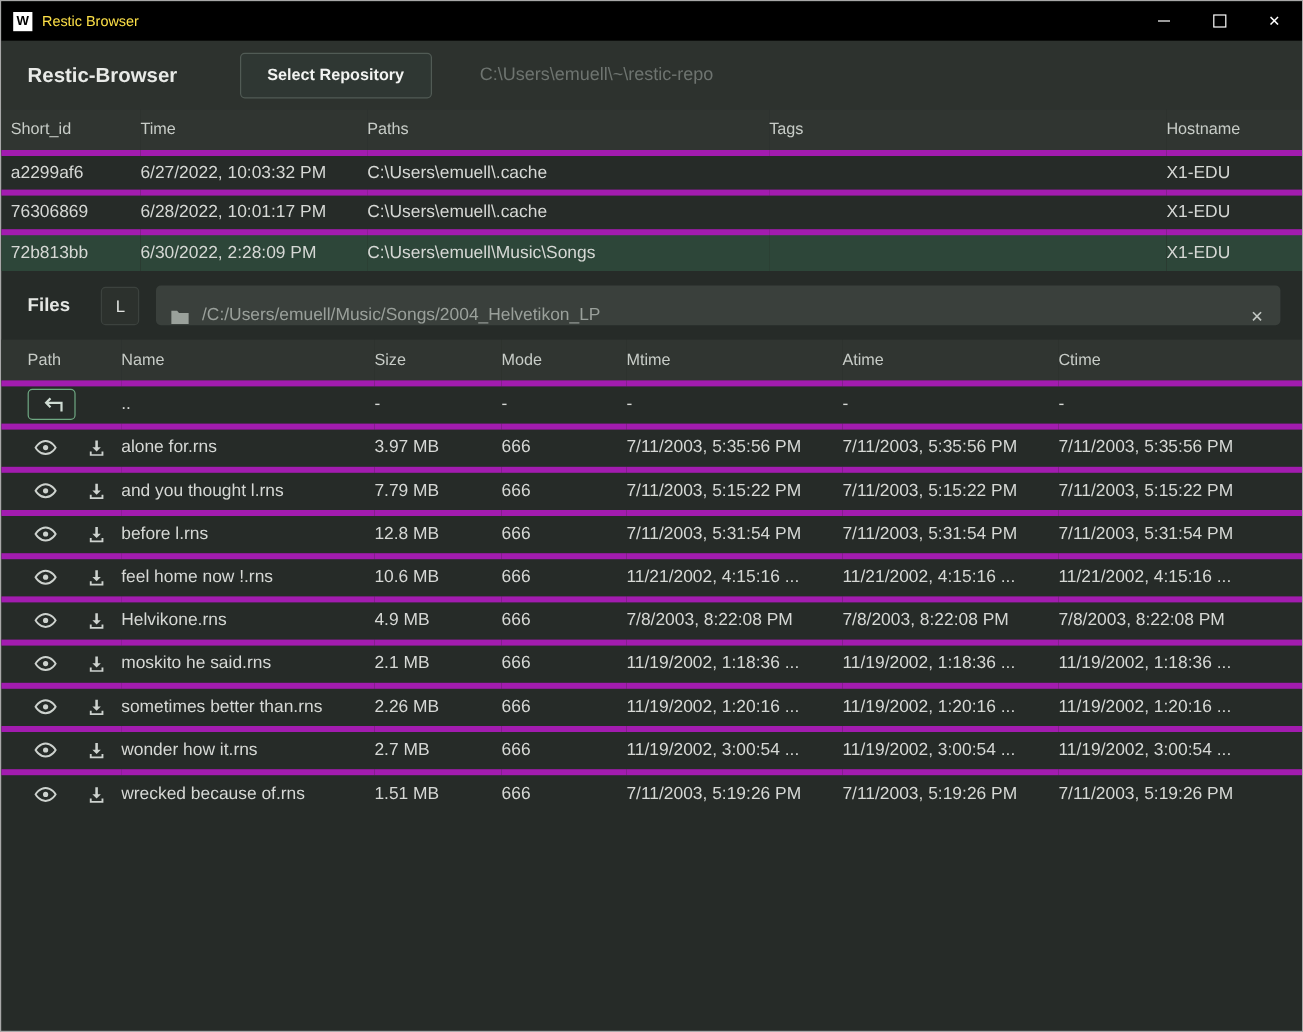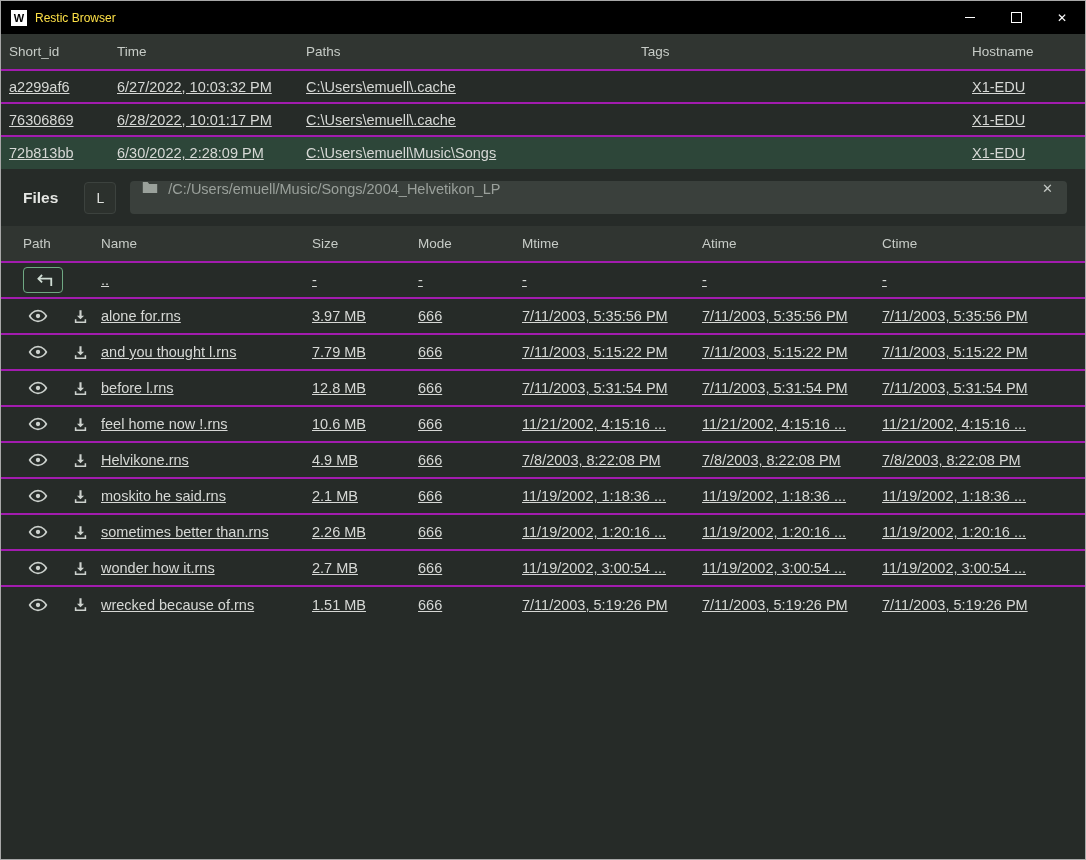--- a/index.html
+++ b/index.html
@@ -45,41 +45,41 @@
   
   .section-heading{
     padding:20px 22px 14px;font-size:15.5px;font-weight:700;color:#e4e6e3;
   }
   
   table{border-collapse:collapse;table-layout:fixed;width:1086px;}
   thead tr{background:#303531;height:36px;}
   th{font-weight:400;font-size:13.5px;color:#c7ccc7;text-align:left;padding:0;}
   td{font-size:14.5px;color:#d6d8d5;padding:0;white-space:nowrap;overflow:hidden;}
   th:first-child,td:first-child{padding-left:8px;}
-  tbody tr{height:33px;border-top:2px solid #a21caf;text-decoration:underline;}
+  tbody tr{height:33px;border-top:5px solid #a21caf;}
   tbody tr.selected{background:#2d4639;}
   
   .files-table tbody tr{height:36px;}
   .files-table td:first-child,.files-table th:first-child{padding-left:0;}
   .files-table th:first-child{padding-left:22px;}
   
   .files-bar{
     display:flex;align-items:center;
     padding:12px 18px 12px 22px;
   }
   .files-heading{font-size:15.5px;font-weight:700;color:#e4e6e3;margin-right:26px;}
   .list-btn{
     width:32px;height:32px;border-radius:4px;margin-right:14px;
     background:#2c312d;border:1px solid #3c423e;color:#dfe1de;
     font-size:14px;font-family:inherit;display:flex;align-items:center;justify-content:center;
     cursor:pointer;
   }
   .path-input{
     flex:1;height:33px;background:#3a403c;border-radius:4px;
-    display:flex;align-items:flex-start;padding:0 12px;gap:10px;cursor:text;
+    display:flex;align-items:flex-end;padding:0 12px;gap:10px;cursor:text;
   }
   .path-text{color:#9aa09b;font-size:14.5px;flex:1;white-space:nowrap;overflow:hidden;}
   .clear-btn{color:#c3c8c4;font-size:13px;cursor:pointer;padding:0 2px;}
   
   .cell-actions{display:flex;align-items:center;padding-left:22px;gap:12px;}
   .icon-btn{
     width:30px;height:26px;display:flex;align-items:center;justify-content:center;
     background:transparent;border:none;cursor:pointer;padding:0;
   }
   .up-btn{
@@ -101,20 +101,25 @@
         <span class="min-bar"></span>
       </div>
     <div class="win-btn">
         <span class="max-box"></span>
       </div>
     <div class="win-btn">
         <span>✕</span>
       </div>
   </div>
 
+  <div class="header">
+    <div class="app-title">Restic-Browser</div>
+    <button class="select-repo">Select Repository</button>
+    <div class="repo-path">C:\Users\emuell\~\restic-repo</div>
+  </div>
 
 
   <table class="snapshots-table">
     <colgroup>
         <col style="width:116px">
         <col style="width:189px">
         <col style="width:335px">
         <col style="width:331px">
         <col>
       </colgroup>

